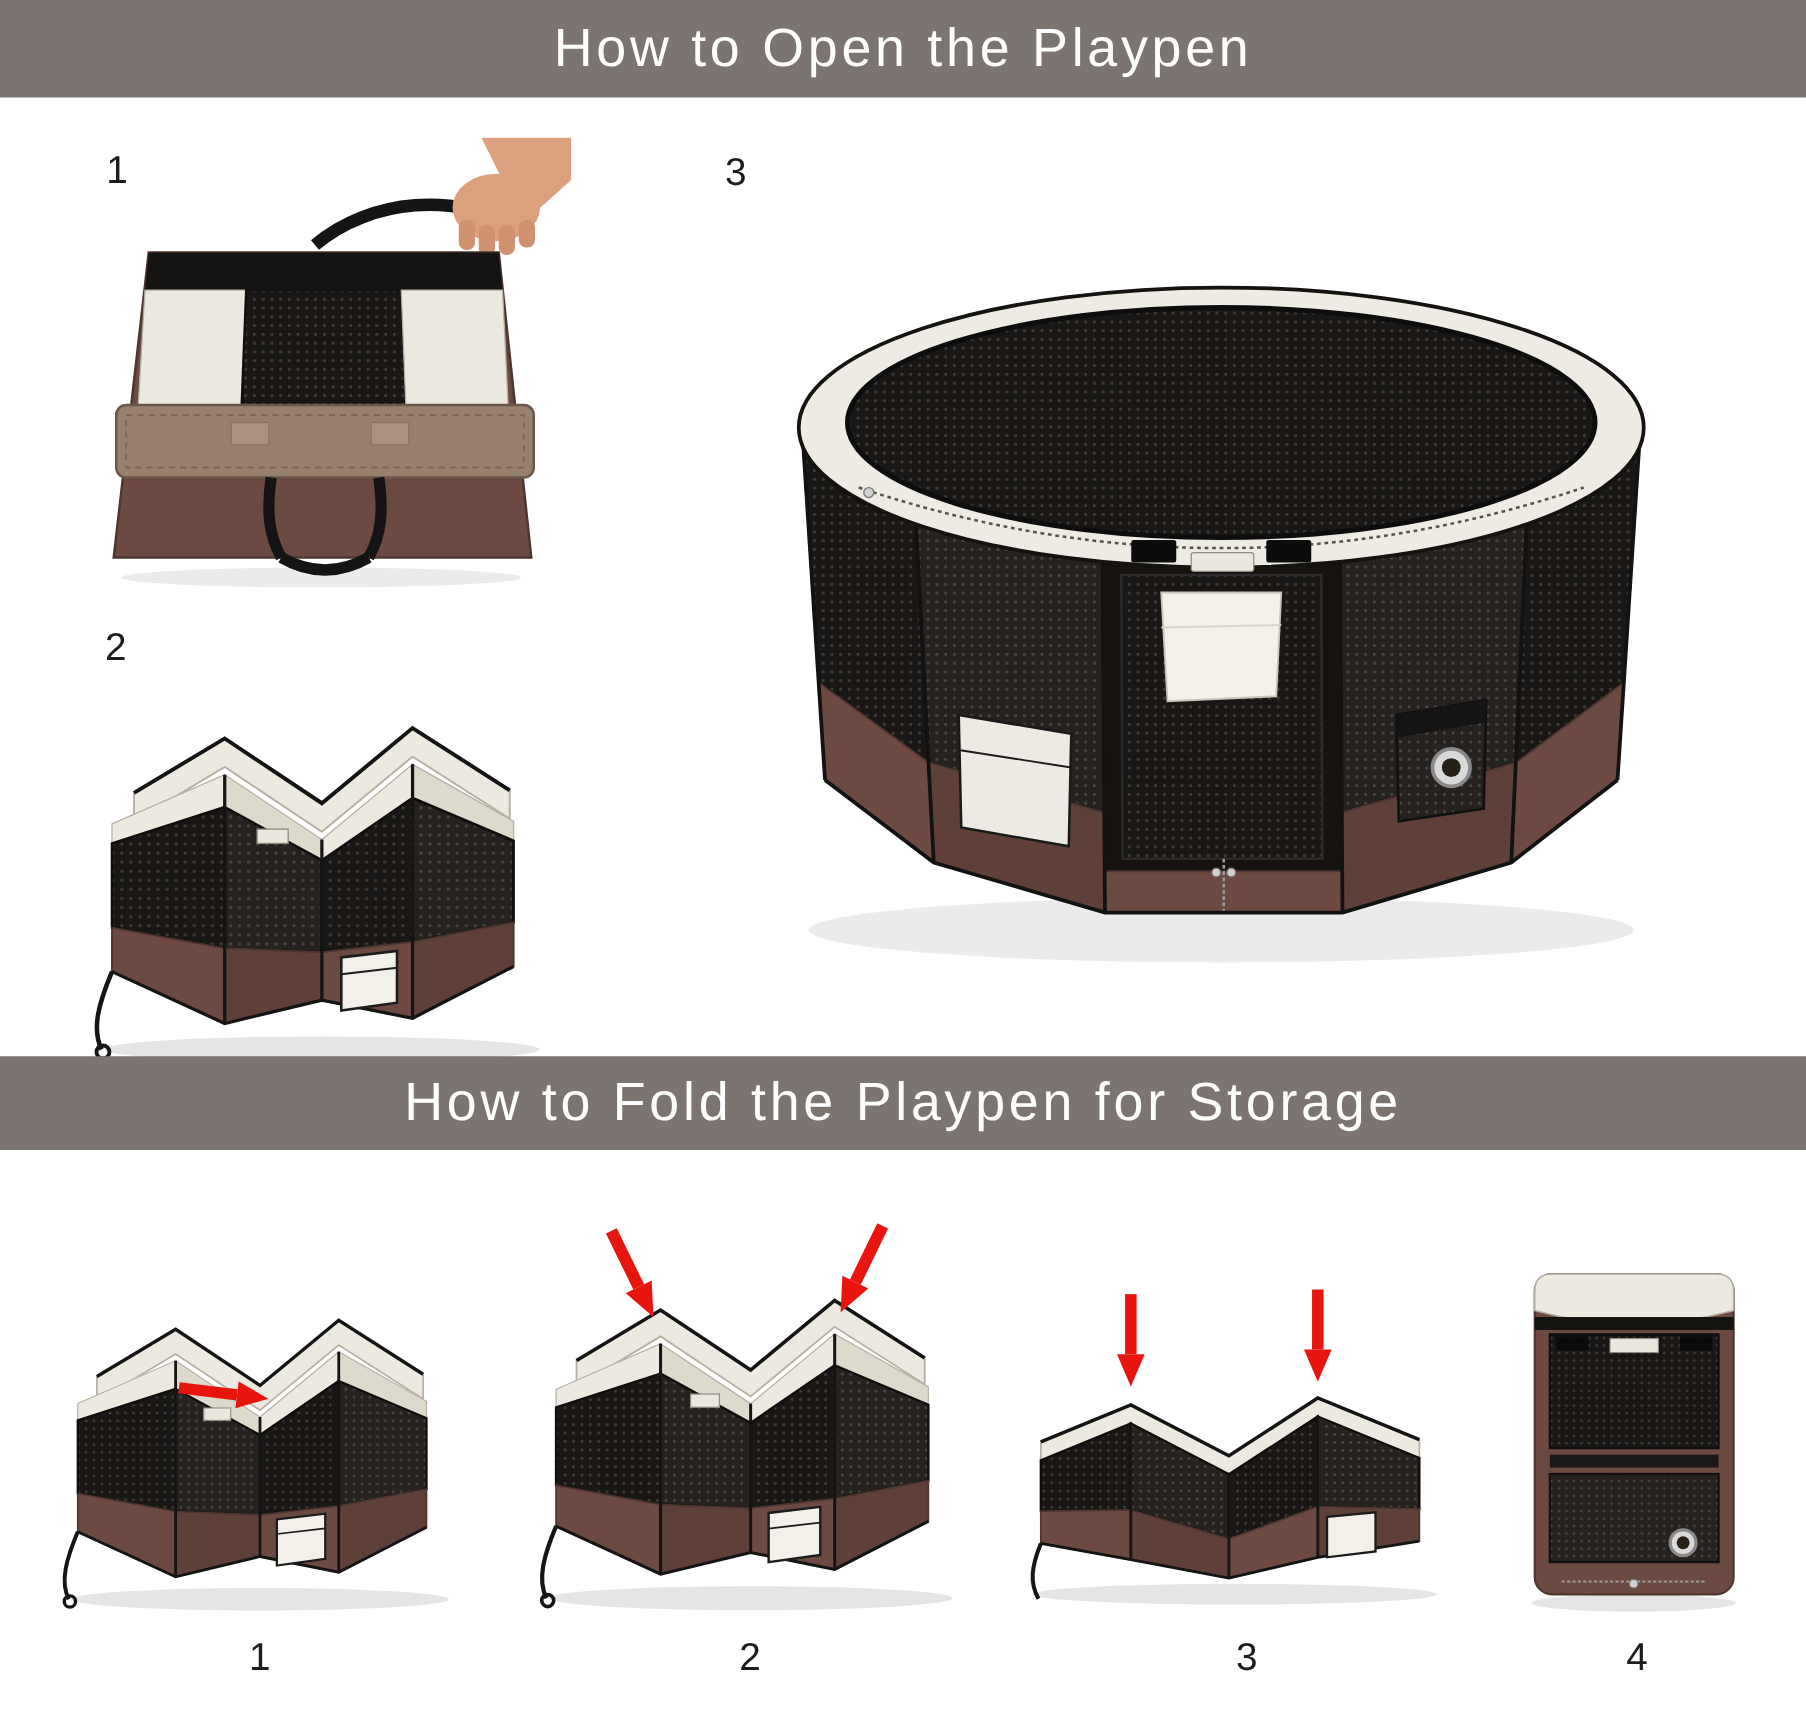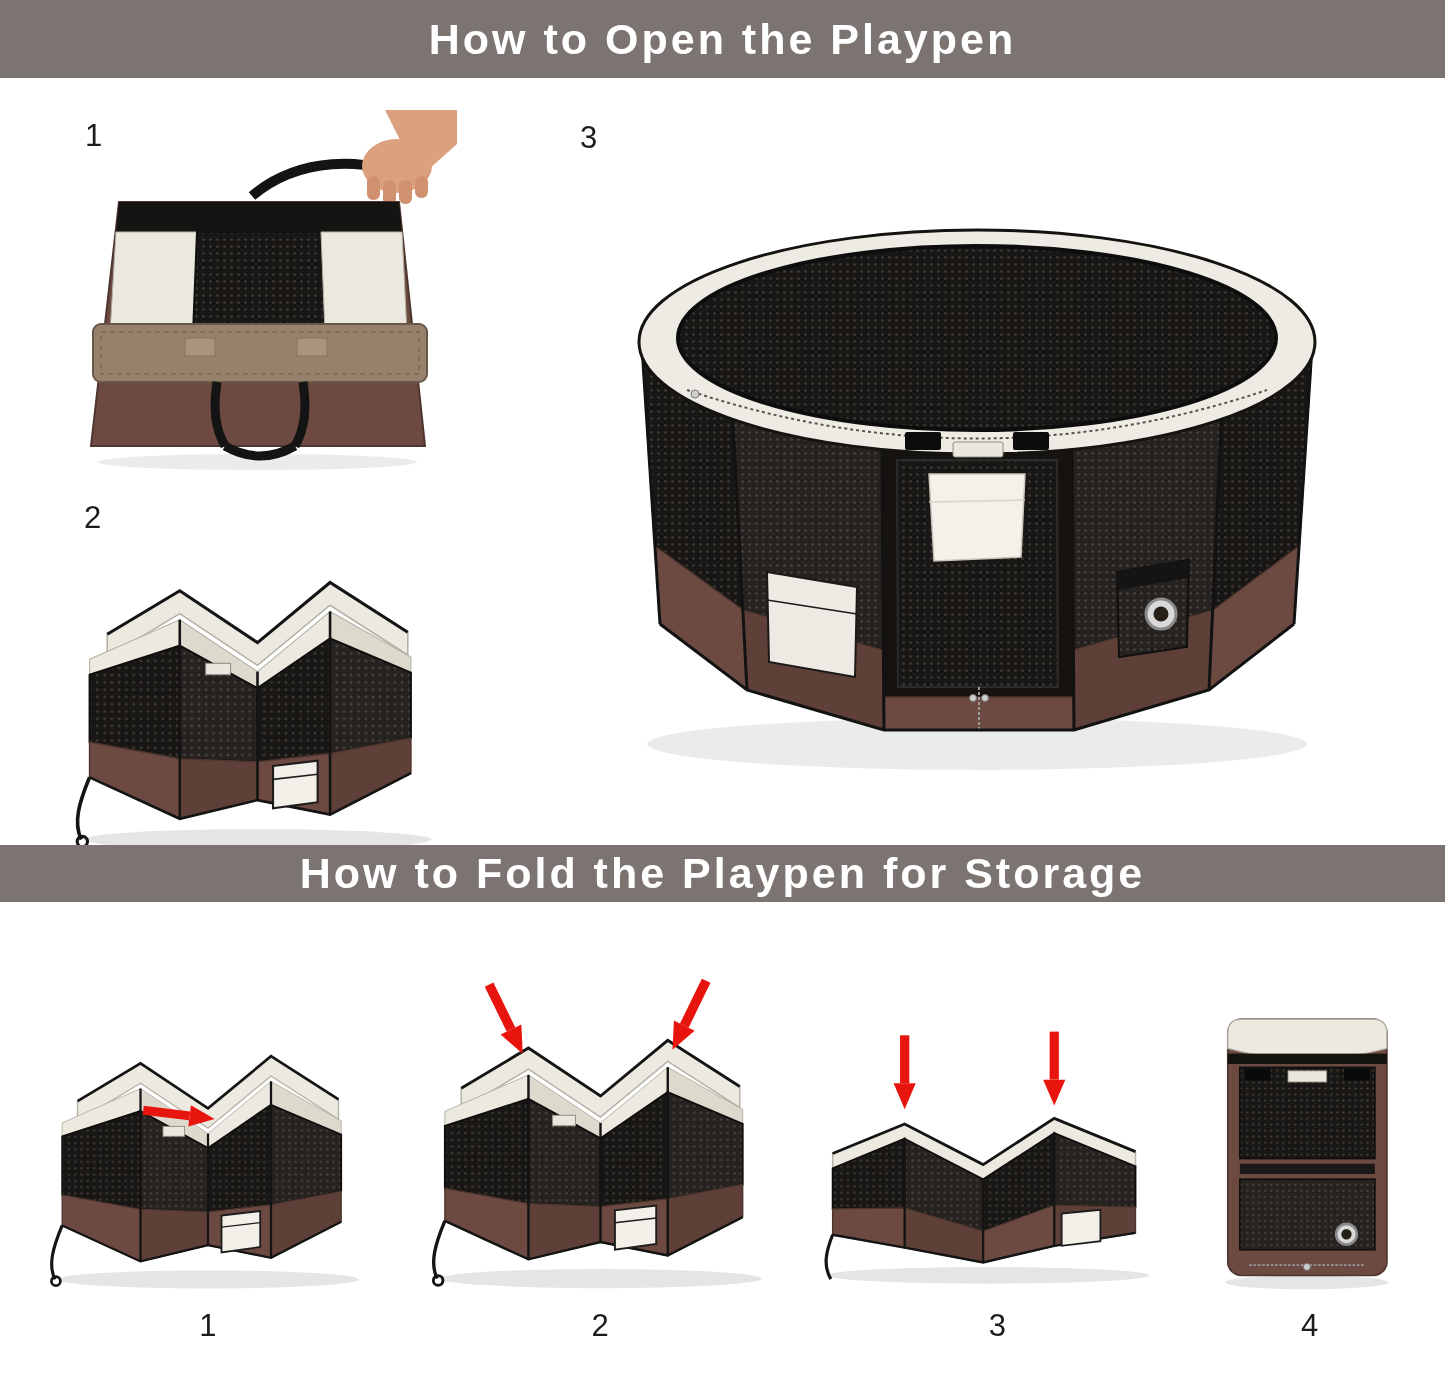--- a/index.html
+++ b/index.html
@@ -1,23 +1,23 @@
 <!DOCTYPE html>
 <html><head>
 <meta charset="utf-8">
 <style>
   * { margin:0; padding:0; box-sizing:border-box; }
   body { background:#ffffff; font-family:"Liberation Sans", sans-serif; }
   .page { position:relative; width:1445px; height:1384px; background:#ffffff; overflow:hidden; }
 
   .banner { position:absolute; left:0; width:100%; background:#7b7470;
             display:flex; align-items:center; justify-content:center; }
-  .banner h1 { color:#ffffff; font-size:43px; font-weight:700; letter-spacing:3px; }
+  .banner h1 { color:#ffffff; font-size:43px; font-weight:400; letter-spacing:3px; }
   .banner-open { top:0; height:78px; }
-  .banner-fold { top:845px; height:57px; }
+  .banner-fold { top:845px; height:75px; }
 
   .step { position:absolute; }
   .step-num { position:absolute; font-size:31px; color:#1c1c1c; font-weight:500; }
   .step svg { position:absolute; display:block; }
 
   .step-o1 { left:55px;  top:110px; width:405px; height:380px; }
   .step-o1 .step-num { left:30px; top:8px; }
   .step-o1 svg { left:12px; top:0; }
 
   .step-o2 { left:40px;  top:498px; width:435px; height:340px; }

